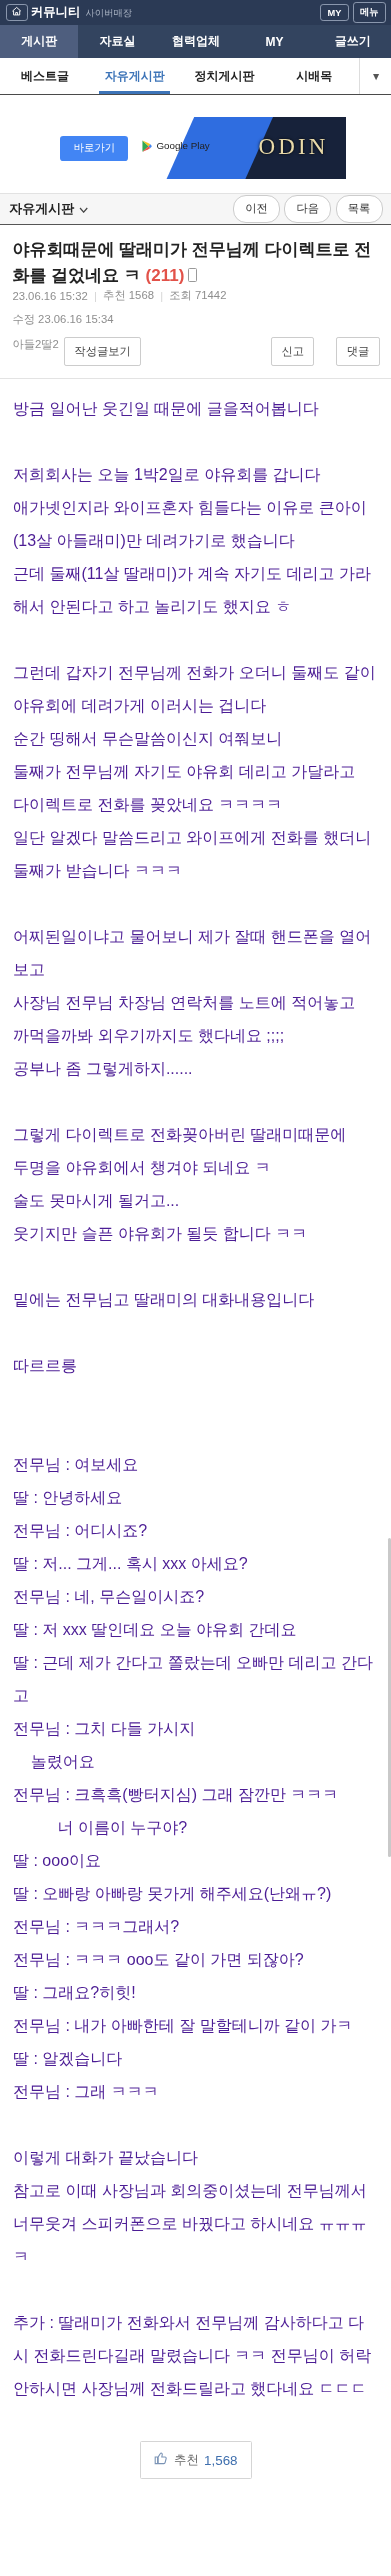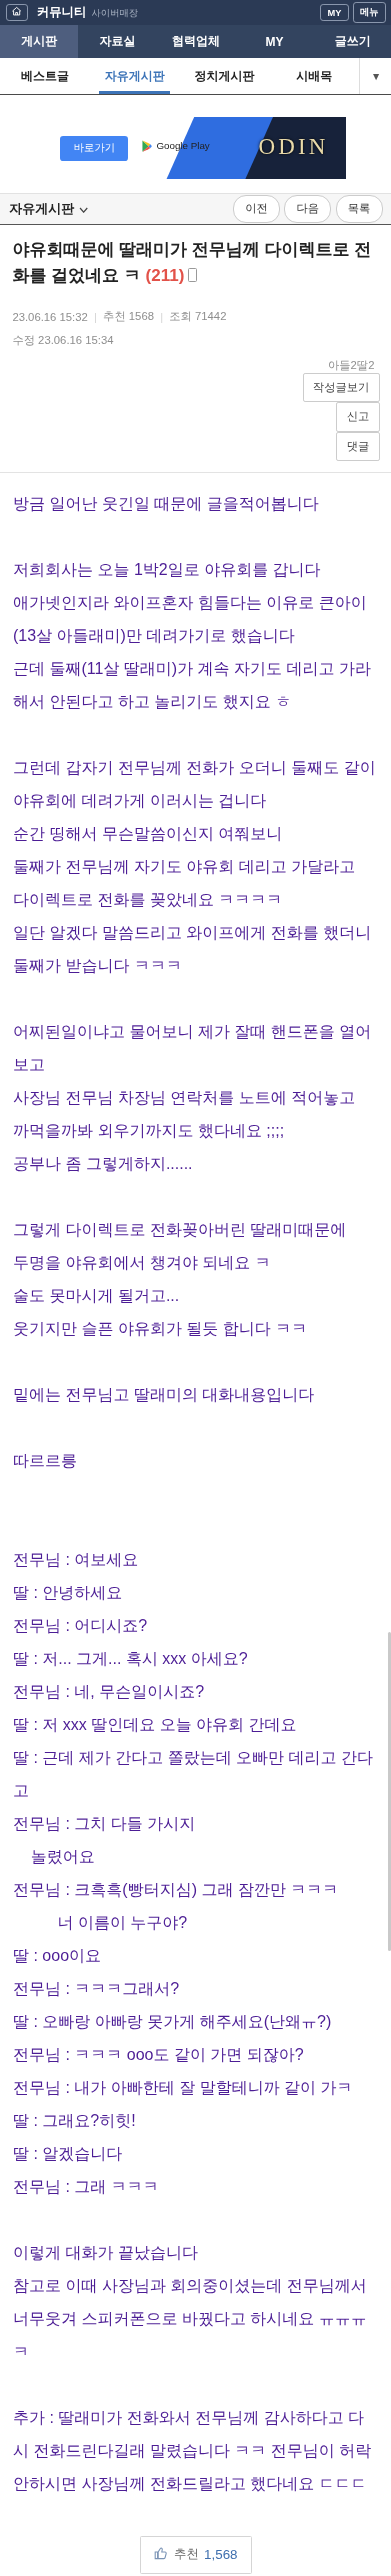--- a/index.html
+++ b/index.html
@@ -8,21 +8,21 @@
   }
   *{margin:0;padding:0;box-sizing:border-box;}
   html,body{background:#fff;}
   body{font-family:"Liberation Sans","DejaVu Sans",sans-serif;color:#222;}
   .page{width:392px;margin:0 auto;background:#fff;overflow:hidden;}
 
   
   .app-header{height:25px;background:var(--header_bg);display:flex;align-items:center;padding:0 6.2px;}
   .home-btn{width:21.6px;height:17.5px;border:1px solid #8a97ad;border-radius:3.1px;display:flex;align-items:center;justify-content:center;color:#fff;}
   .home-btn svg{width:11.3px;height:11.3px;}
-  .app-titles{margin-left:9px;display:flex;align-items:baseline;gap:5.2px;flex:1;}
+  .app-titles{margin-left:3px;display:flex;align-items:baseline;gap:5.2px;flex:1;}
   .app-title{color:#fff;font-size:12.4px;font-weight:bold;}
   .app-sub{color:#aab4c4;font-size:9.3px;}
   .hdr-btn{border:1px solid #8a97ad;border-radius:3.1px;background:transparent;color:#fff;font-size:9.3px;font-weight:bold;padding:2.6px 6.2px;margin-left:4.1px;}
 
   
   .nav-tabs{height:33px;background:var(--nav_bg);display:flex;}
   .nav-tab{flex:1;display:flex;align-items:center;justify-content:center;color:#fff;font-size:12px;font-weight:bold;}
   .nav-tab.active{background:var(--nav_active_bg);}
 
   
@@ -47,24 +47,24 @@
   .board-name{display:flex;align-items:center;gap:5.2px;font-size:13px;font-weight:bold;color:#222;flex:1;}
   .board-name svg{width:9.3px;height:6.2px;color:#444;}
   .board-btns{display:flex;gap:4.1px;}
   .board-btn{background:#fff;border:0.5px solid #ccc;border-radius:13px;font-size:11.3px;color:#333;padding:5.2px 11.3px;}
 
   
   .post-head{padding:12.4px 12.4px 0 12.4px;}
   .post-title{font-size:17px;line-height:1.5;font-weight:bold;color:#222;}
   .post-title .cnt{color:var(--count_red);}
   .phone-ico{display:inline-block;width:8.2px;height:13.4px;border:1px solid #999;border-radius:1.5px;margin-left:4.1px;vertical-align:-1px;}
-  .meta1{margin-top:21px;font-size:11.3px;color:#8e8e8e;display:flex;align-items:center;gap:6.2px;}
+  .meta1{margin-top:0;font-size:11.3px;color:#8e8e8e;display:flex;align-items:center;gap:6.2px;}
   .meta1 i{color:#d5d5d5;font-style:normal;}
   .meta2{margin-top:8.2px;font-size:11.3px;color:#8e8e8e;}
-  .author-row{margin:10.3px 0 11.3px 0;display:flex;align-items:flex-end;flex-direction:column;}
+  .author-row{margin:10.3px 0 11.3px 0;display:flex;align-items:flex-start;}
   .author-name{font-size:11.3px;color:#8e8e8e;margin-right:5.2px;}
   .mini-btn{background:#fff;border:0.5px solid #ccc;border-radius:2.1px;font-size:11.3px;color:#444;padding:6.2px 9.3px;}
   .author-spacer{flex:1;}
   .author-row .mini-btn + .mini-btn{margin-left:22px;}
   .post-divider{border:none;border-top:0.5px solid #e3e3e3;}
 
   
   .post-body{padding:13.4px 13px 5.2px 13px;position:relative;}
   .body-line{font-size:16px;line-height:33px;color:#4c1d95;white-space:pre-wrap;word-break:break-all;}
   .body-line.blank{height:33px;}
@@ -206,25 +206,25 @@
       <p class="body-line">전무님 : 어디시죠?</p>
       <p class="body-line">딸 : 저... 그게... 혹시 xxx 아세요?</p>
       <p class="body-line">전무님 : 네, 무슨일이시죠?</p>
       <p class="body-line">딸 : 저 xxx 딸인데요 오늘 야유회 간데요</p>
       <p class="body-line">딸 : 근데 제가 간다고 쫄랐는데 오빠만 데리고 간다고</p>
       <p class="body-line">전무님 : 그치 다들 가시지</p>
       <p class="body-line">    놀렸어요</p>
       <p class="body-line">전무님 : 크흑흑(빵터지심) 그래 잠깐만 ㅋㅋㅋ</p>
       <p class="body-line">          너 이름이 누구야?</p>
       <p class="body-line">딸 : ooo이요</p>
+      <p class="body-line">딸 : 오빠랑 아빠랑 못가게 해주세요(난왜ㅠ?)</p>
       <p class="body-line">전무님 : ㅋㅋㅋ그래서?</p>
-      <p class="body-line">딸 : 오빠랑 아빠랑 못가게 해주세요(난왜ㅠ?)</p>
       <p class="body-line">전무님 : ㅋㅋㅋ ooo도 같이 가면 되잖아?</p>
+      <p class="body-line">딸 : 그래요?히힛!</p>
       <p class="body-line">전무님 : 내가 아빠한테 잘 말할테니까 같이 가ㅋ</p>
-      <p class="body-line">딸 : 그래요?히힛!</p>
       <p class="body-line">딸 : 알겠습니다</p>
       <p class="body-line">전무님 : 그래 ㅋㅋㅋ</p>
       <p class="body-line blank">&nbsp;</p>
       <p class="body-line">이렇게 대화가 끝났습니다</p>
       <p class="body-line">참고로 이때 사장님과 회의중이셨는데 전무님께서</p>
       <p class="body-line">너무웃겨 스피커폰으로 바꿨다고 하시네요 ㅠㅠㅠㅋ</p>
       <p class="body-line blank">&nbsp;</p>
       <p class="body-line">추가 : 딸래미가 전화와서 전무님께 감사하다고 다시 전화드린다길래 말렸습니다 ㅋㅋ 전무님이 허락 안하시면 사장님께 전화드릴라고 했다네요 ㄷㄷㄷ</p>
     </article>
 

